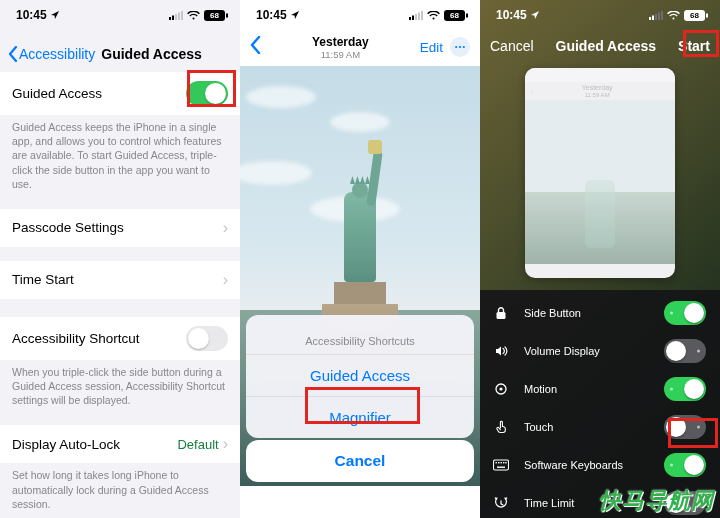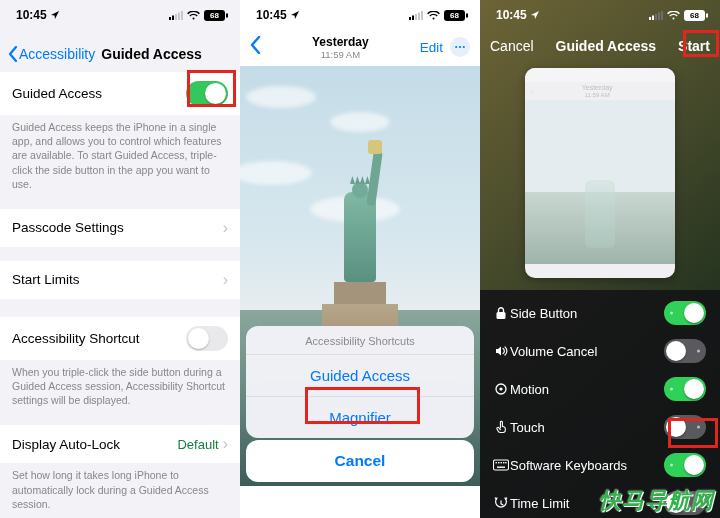--- a/index.html
+++ b/index.html
@@ -54,39 +54,39 @@
   .pedestal { position:absolute; bottom:0; left:22px; width:76px; height:72px; background: linear-gradient(#b8a68a,#93836c); }
   .ped2 { position:absolute; bottom:72px; left:34px; width:52px; height:22px; background:#a4947b; }
   .body { position:absolute; bottom:94px; left:44px; width:32px; height:90px; background: linear-gradient(#7fb8a4,#5a9081); border-radius: 8px 8px 4px 4px; }
   .arm { position:absolute; bottom:170px; left:70px; width:9px; height:55px; background:#6fa693; transform: rotate(8deg); border-radius:4px; }
   .torch { position:absolute; bottom:222px; left:68px; width:14px; height:14px; background:#d5c77a; border-radius:3px; }
   .head { position:absolute; bottom:178px; left:52px; width:16px; height:16px; background:#74ab98; border-radius:50%; }
   .crown { position:absolute; bottom:192px; left:50px; width:20px; height:8px; background:#6aa08e; clip-path: polygon(0 100%,12% 0,25% 100%,37% 0,50% 100%,62% 0,75% 100%,87% 0,100% 100%); }
 
   .sheet-dim { position:absolute; left:0; right:0; bottom:0; top:0; }
   .sheet { position:absolute; left:6px; right:6px; bottom:48px; background: rgba(243,243,248,.97); border-radius: 12px; overflow:hidden; backdrop-filter: blur(6px); }
-  .sheet-title { text-align:center; font-size:11px; color:#8a8a8e; padding:9px 0 7px; }
+  .sheet-title { text-align:center; font-size:11px; color:#8a8a8e; padding:20px 0 7px; }
   .sheet-opt { text-align:center; font-size:15px; color:#007aff; padding:12px 0; border-top:1px solid rgba(0,0,0,.08); }
   .sheet-cancel { position:absolute; left:6px; right:6px; bottom:4px; background:#fff; border-radius:12px; text-align:center; font-size:15.5px; font-weight:600; color:#007aff; padding:12px 0; }
 
   
   .p3 { background: linear-gradient(140deg,#6d6436 0%, #4a4d2c 35%, #23321f 70%, #102217 100%); position:relative; }
   .p3 .status { color:#fff; }
   .nav3 { height:32px; display:flex; align-items:center; justify-content:space-between; padding:0 10px; color:#fff; font-size:14px; }
   .nav3 .title3 { font-weight:600; }
   .preview { position:absolute; top:68px; left:50%; transform:translateX(-50%); width:150px; height:210px; border-radius:10px; overflow:hidden; background:#f0f0f2; box-shadow:0 2px 8px rgba(0,0,0,.3); }
   .preview .pstat { height:14px; background:#f5f5f7; }
   .preview .minibar { height:18px; display:flex; align-items:center; justify-content:space-between; padding:0 6px; font-size:7px; color:#bfbfc3; }
   .preview .miniback { color:#c7dff5; }
   .preview .mcenter { text-align:center; line-height:1.1; }
   .preview .miniphoto { height:164px; background: linear-gradient(#e5ecef 0%, #e5ecef 56%, #c9d7d1 56%, #9fb4ab 100%); position:relative; }
   .mstatue { position:absolute; left:50%; transform:translateX(-50%); bottom:16px; width:30px; height:68px; background: linear-gradient(#cfe2dc,#aecac1); opacity:.6; border-radius:6px; }
 
   .opts { position:absolute; left:0; right:0; bottom:0; top:290px; background: rgba(20,20,22,.9); padding:4px 0; }
-  .orow { display:flex; align-items:center; padding:7px 14px 7px 12px; color:#fff; font-size:13px; }
+  .orow { display:flex; align-items:center; padding:7px 14px 7px 12px; color:#fff; font-size:11px; gap:14px; }
   .orow .oicon { width:18px; display:flex; justify-content:center; color:#fff; }
   .orow .olabel { flex:1; }
   .tg2 { width:42px; height:24px; border-radius:13px; position:relative; }
   .tg2 .k { position:absolute; top:2px; width:20px; height:20px; border-radius:50%; background:#fff; box-shadow:0 1px 2px rgba(0,0,0,.4); }
   .tg2 .dot { position:absolute; top:50%; transform:translateY(-50%); width:3px; height:3px; border-radius:50%; background: rgba(255,255,255,.6); }
   .tg2.on { background:#30d158; } .tg2.on .k { right:2px; } .tg2.on .dot { left:6px; }
   .tg2.off { background:#5a5a5e; } .tg2.off .k { left:2px; } .tg2.off .dot { right:6px; }
 
   .watermark { position:absolute; right:6px; bottom:2px; font-size:22px; font-weight:700; font-style:italic; color:#2fb24a; text-shadow: 0 0 2px #fff, 1px 1px 0 #fff; letter-spacing:1px; pointer-events:none;margin-left:46px; }
 </style>
@@ -150,21 +150,21 @@
 
   <div class="group sep">
     <div class="row">
       <span>Passcode Settings</span>
       <span class="chev">›</span>
     </div>
   </div>
 
   <div class="group" style="margin-top:14px;">
     <div class="row">
-      <span>Start Limits</span>
+      <span>Time Start</span>
       <span class="chev">›</span>
     </div>
   </div>
 
   <div class="group sep">
     <div class="row">
       <span>Accessibility Shortcut</span>
       <span class="toggle off">
           <span class="knob"></span>
         </span>
@@ -339,21 +339,21 @@
           <span class="k"></span>
         </span>
       </div>
       <div class="orow">
         <span class="oicon">
           <svg width="14" height="14" viewBox="0 0 14 14">
             <path d="M2 5h2l3-2.5v9L4 9H2z" fill="#fff"></path>
             <path d="M9 4.5a3 3 0 010 5M11 3a5.2 5.2 0 010 8" stroke="#fff" stroke-width="1.2" fill="none" stroke-linecap="round"></path>
           </svg>
         </span>
-        <span class="olabel">Volume Cancel</span>
+        <span class="olabel">Volume Display</span>
         <span class="tg2 off">
           <span class="dot"></span>
           <span class="k"></span>
         </span>
       </div>
       <div class="orow">
         <span class="oicon">
           <svg width="14" height="14" viewBox="0 0 14 14">
             <circle cx="7" cy="7" r="5" stroke="#fff" stroke-width="1.3" fill="none"></circle>
             <circle cx="7" cy="7" r="1.6" fill="#fff"></circle>

